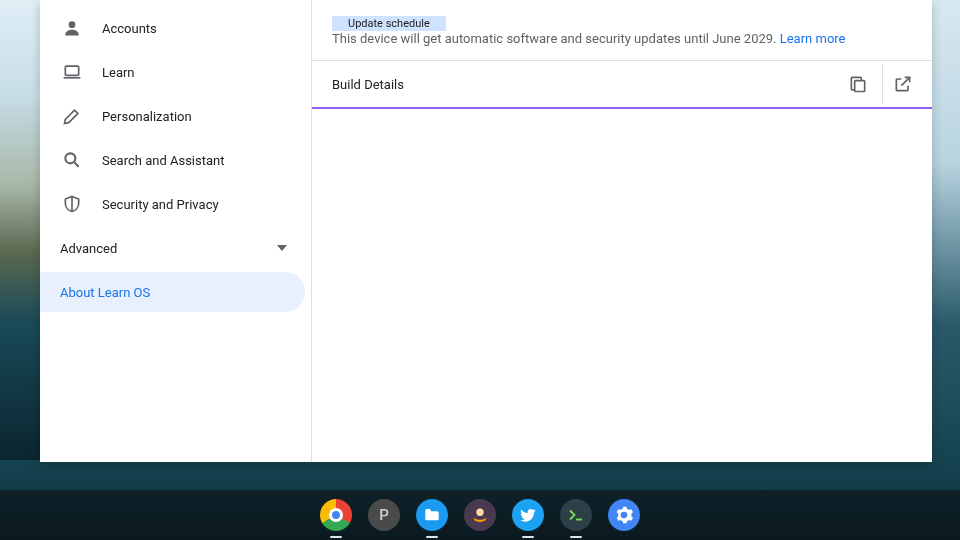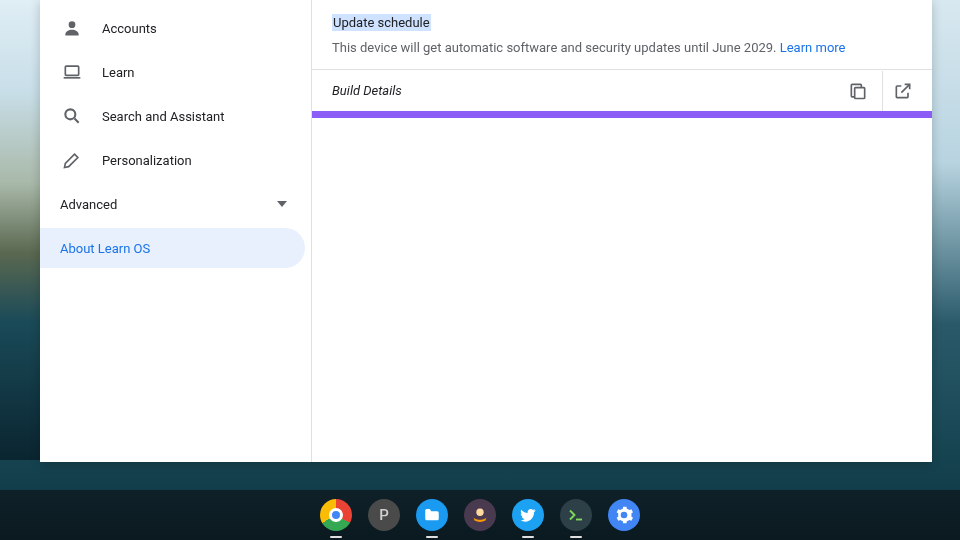--- a/index.html
+++ b/index.html
@@ -55,39 +55,38 @@
   .main {
     flex: 1;
     background: #fff;
     position: relative;
   }
   .section-update {
     padding: 12px 20px 14px 20px;
     border-bottom: 1px solid #e0e0e0;
   }
   .section-update .heading {
-    font-size: 13px;
+    font-size: 11px;
     color: #202124;
     background: #cfe2ff;
     display: inline;
-    padding: 1px 1px;
+    padding: 1px 16px;
   }
   .section-update .desc {
     font-size: 13px;
     color: #5f6368;
-    margin-top: 9px;
+    margin-top: 0;
   }
   .section-update .desc a { color:#1a73e8; text-decoration:none; }
   .build-row {
     display:flex;
     align-items:center;
     padding: 0 10px 0 20px;
     height: 48px;
-    border-bottom: 7px solid #8b5cf6;
-    font-style: italic;
+    border-bottom: 2px solid #8b5cf6;
   }
   .build-row .title { flex:1; font-size:13px; color:#202124; }
   .build-row .icon-btn {
     width:40px; height:40px; display:flex; align-items:center; justify-content:center;
     color:#5f6368; cursor:pointer; border-left: 1px solid #e0e0e0; margin-left:4px;
   }
   .build-row .icon-btn.first { border-left:none; }
 
   
   .shelf {
@@ -150,37 +149,46 @@
         <svg width="20" height="20" viewBox="0 0 24 24" fill="none" stroke="#5f6368" stroke-width="2">
             <rect x="4" y="5" width="16" height="11" rx="1"></rect>
             <path d="M2 19h20"></path>
           </svg>
       </span>
       <span>Learn</span>
     </div>
 
     <div class="nav-item">
       <span class="icon">
+        <svg width="20" height="20" viewBox="0 0 24 24" fill="none" stroke="#5f6368" stroke-width="2">
+            <path d="M15 5l4 4L8 20l-5 1 1-5z"></path>
+          </svg>
+      </span>
+      <span>Personalization</span>
+    </div>
+
+    <div class="nav-item">
+      <span class="icon">
         <svg width="20" height="20" viewBox="0 0 24 24" fill="none" stroke="#5f6368" stroke-width="2.5">
             <circle cx="10" cy="10" r="6"></circle>
             <path d="M15 15l5 5"></path>
           </svg>
       </span>
       <span>Search and Assistant</span>
     </div>
 
     <div class="nav-item">
       <span class="icon">
         <svg width="20" height="20" viewBox="0 0 24 24" fill="none" stroke="#5f6368" stroke-width="2">
-            <path d="M15 5l4 4L8 20l-5 1 1-5z"></path>
-          </svg>
-      </span>
-      <span>Personalization</span>
-    </div>
-
+            <path d="M12 3l8 3v5c0 5-3.5 9-8 10-4.5-1-8-5-8-10V6z"></path>
+            <path d="M12 3v18"></path>
+          </svg>
+      </span>
+      <span>Security and Privacy</span>
+    </div>
 
 
     <div class="nav-item advanced">
       <span class="label">Advanced</span>
       <span>
         <svg width="10" height="10" viewBox="0 0 10 10" fill="#5f6368">
             <path d="M0 2l5 6 5-6z"></path>
           </svg>
       </span>
     </div>

